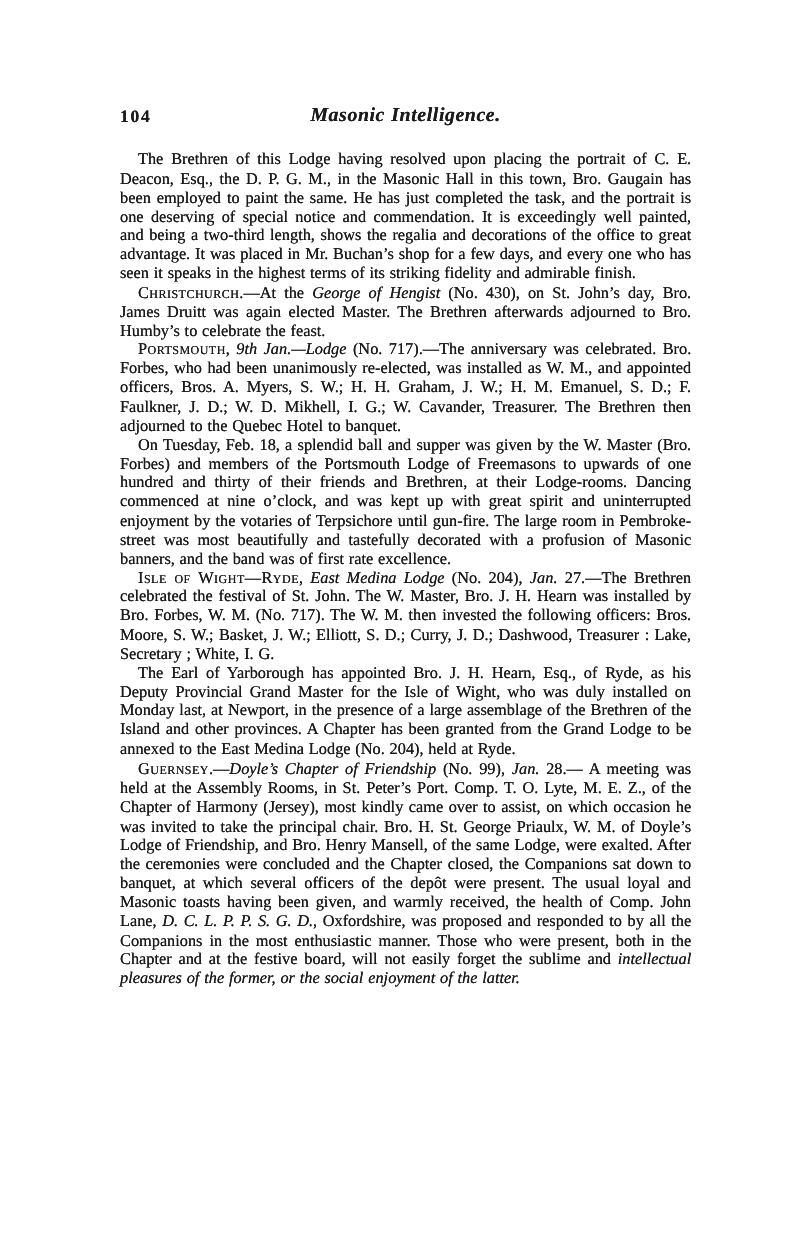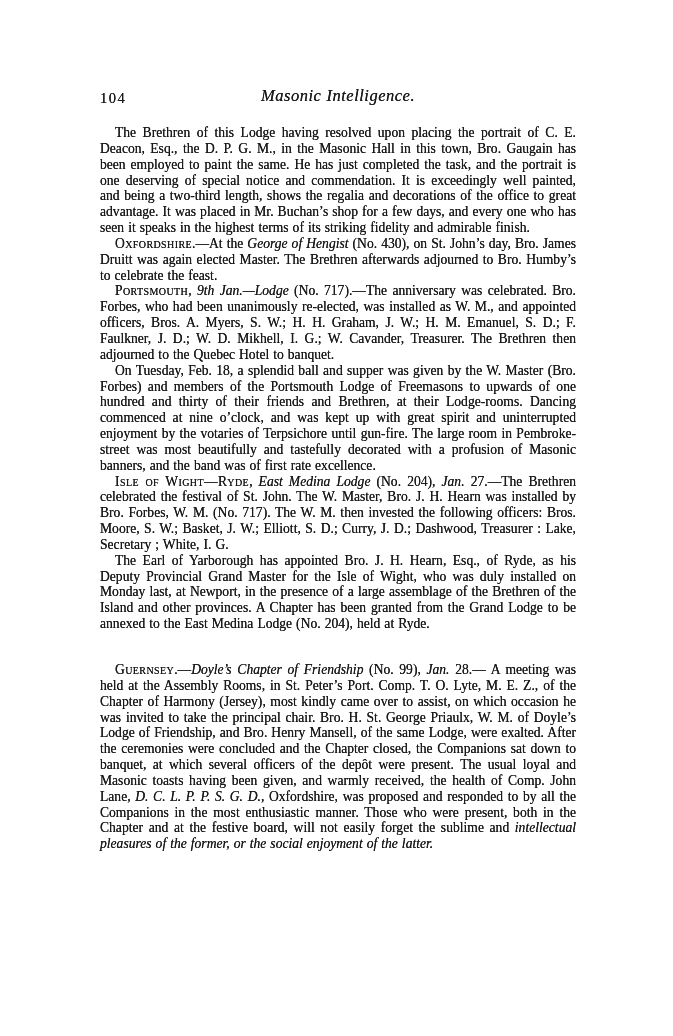--- a/index.html
+++ b/index.html
@@ -23,43 +23,44 @@
   .running-head{
     position:relative;
     height:24px;
     margin-bottom:13px;
     text-align:center;
   }
   .page-num{
     position:absolute;left:0;top:3px;
     font-size:14.5px;
     letter-spacing:1.5px;
+    font-weight:bold;
   }
   .head-title{
     display:inline-block;
     font-style:italic;
-    font-weight:normal;
+    font-weight:bold;
     font-size:16.5px;
     letter-spacing:0.5px;
   }
   p.para{margin:0;text-indent:15px}
-  p.gap-before{margin-top:30px}
+  p.gap-before{margin-top:1px}
   .sc{font-variant:small-caps;letter-spacing:0.4px}
   .i{font-style:italic}
 </style>
 </head>
 <body>
 
 <div class="page">
   <div class="running-head">
     <span class="page-num">104</span>
     <span class="head-title">Masonic Intelligence.</span>
   </div>
   <div class="body-text">
       <p class="para"><span>The Brethren of this Lodge having resolved upon placing the portrait of C. E. Deacon, Esq., the D. P. G. M., in the Masonic Hall in this town, Bro. Gaugain has been employed to paint the same.  He has just completed the task, and the portrait is one deserving of special notice and commendation.  It is exceedingly well painted, and being a two-third length, shows the regalia and decorations of the office to great advantage.  It was placed in Mr. Buchan’s shop for a few days, and every one who has seen it speaks in the highest terms of its striking fidelity and admirable finish.</span></p>
-      <p class="para"><span class="sc">Oxfordshire</span><span>.—At the </span><span class="i">George of Hengist</span><span> (No. 430), on St. John’s day, Bro. James Druitt was again elected Master.  The Brethren afterwards adjourned to Bro. Humby’s to celebrate the feast.</span></p>
+      <p class="para"><span class="sc">Christchurch</span><span>.—At the </span><span class="i">George of Hengist</span><span> (No. 430), on St. John’s day, Bro. James Druitt was again elected Master.  The Brethren afterwards adjourned to Bro. Humby’s to celebrate the feast.</span></p>
       <p class="para"><span class="sc">Portsmouth</span><span>, </span><span class="i">9th Jan.—Lodge</span><span> (No. 717).—The anniversary was celebrated.  Bro. Forbes, who had been unanimously re-elected, was installed as W. M., and appointed officers, Bros. A. Myers, S. W.;  H. H. Graham, J. W.;  H. M. Emanuel, S. D.;  F. Faulkner, J. D.;  W. D. Mikhell, I. G.;  W. Cavander, Treasurer.  The Brethren then adjourned to the Quebec Hotel to banquet.</span></p>
       <p class="para"><span>On Tuesday, Feb. 18, a splendid ball and supper was given by the W. Master (Bro. Forbes) and members of the Portsmouth Lodge of Freemasons to upwards of one hundred and thirty of their friends and Brethren, at their Lodge-rooms.  Dancing commenced at nine o’clock, and was kept up with great spirit and uninterrupted enjoyment by the votaries of Terpsichore until gun-fire.  The large room in Pembroke-street was most beautifully and tastefully decorated with a profusion of Masonic banners, and the band was of first rate excellence.</span></p>
       <p class="para"><span class="sc">Isle of Wight—Ryde</span><span>, </span><span class="i">East Medina Lodge</span><span> (No. 204), </span><span class="i">Jan.</span><span> 27.—The Brethren celebrated the festival of St. John.  The W. Master, Bro. J. H. Hearn was installed by Bro. Forbes, W. M. (No. 717). The W. M. then invested the following officers:  Bros. Moore, S. W.; Basket, J. W.;  Elliott, S. D.;  Curry, J. D.;  Dashwood, Treasurer : Lake, Secretary ;  White, I. G.</span></p>
       <p class="para"><span>The Earl of Yarborough has appointed Bro. J. H. Hearn, Esq., of Ryde, as his Deputy Provincial Grand Master for the Isle of Wight, who was duly installed on Monday last, at Newport, in the presence of a large assemblage of the Brethren of the Island and other provinces. A Chapter has been granted from the Grand Lodge to be annexed to the East Medina Lodge (No. 204), held at Ryde.</span></p>
       <p class="para gap-before"><span class="sc">Guernsey</span><span>.—</span><span class="i">Doyle’s Chapter of Friendship</span><span> (No. 99), </span><span class="i">Jan.</span><span> 28.— A meeting was held at the Assembly Rooms, in St. Peter’s Port.  Comp. T. O. Lyte, M. E. Z., of the Chapter of Harmony (Jersey), most kindly came over to assist, on which occasion he was invited to take the principal chair.  Bro. H. St. George Priaulx, W. M. of Doyle’s Lodge of Friendship, and Bro. Henry Mansell, of the same Lodge, were exalted. After the ceremonies were concluded and the Chapter closed, the Companions sat down to banquet, at which several officers of the depôt were present.  The usual loyal and Masonic toasts having been given, and warmly received, the health of Comp. John Lane, </span><span class="i">D. C. L. P. P. S. G. D.</span><span>, Oxfordshire, was proposed and responded to by all the Companions in the most enthusiastic manner.  Those who were present, both in the Chapter and at the festive board, will not easily forget the sublime and </span><span class="i">intellectual pleasures of the former, or the social enjoyment of the latter.</span></p>
     </div>
 </div>
 
 </body></html>

